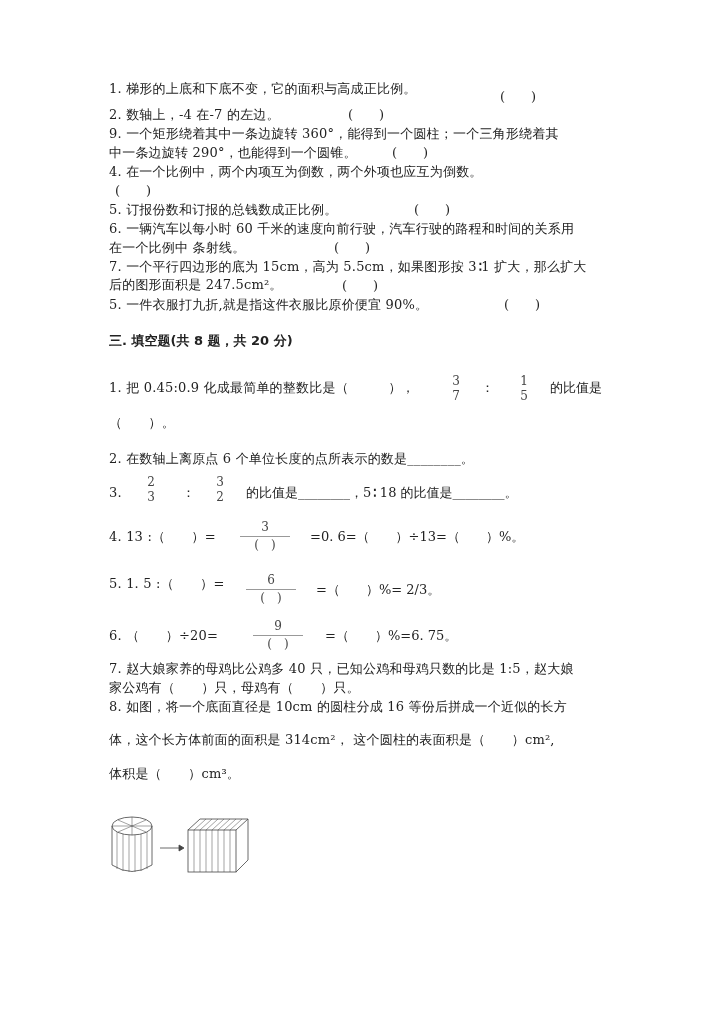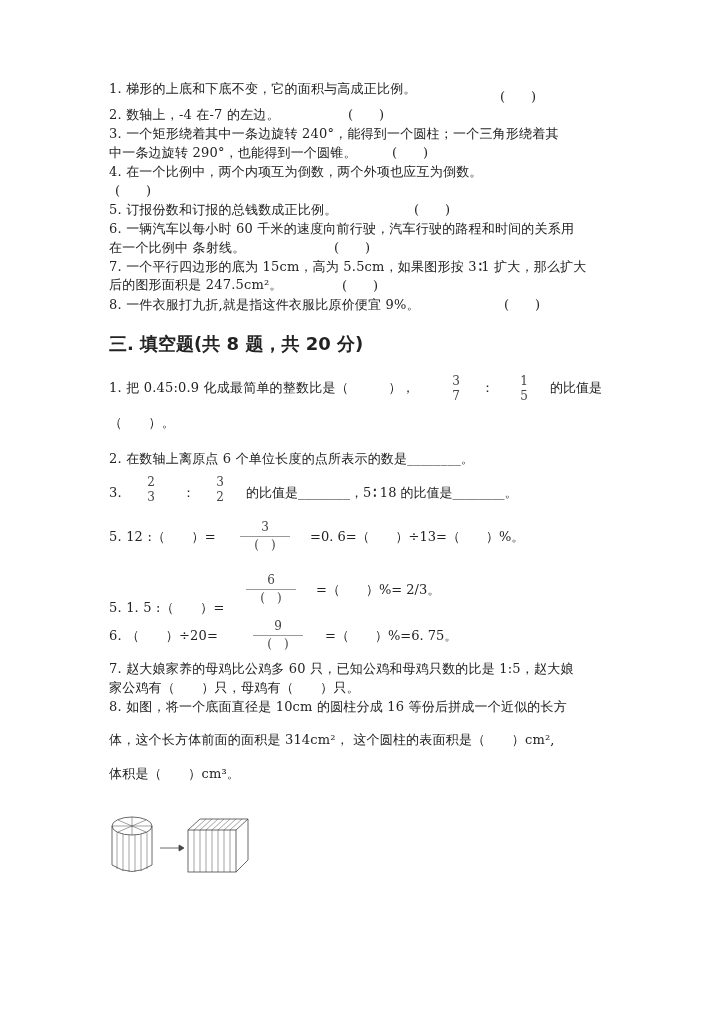--- a/index.html
+++ b/index.html
@@ -1,48 +1,48 @@
 <!DOCTYPE html>
 <html><head>
 <meta charset="utf-8">
 <style>
   html, body { margin:0; padding:0; background:#ffffff; }
   body { width:720px; height:1018px; position:relative; overflow:hidden;
          font-family:"DejaVu Serif", "Liberation Serif", serif; color:#222; }
   .line { position:absolute; left:109px; font-size:13px; white-space:nowrap; line-height:18px; letter-spacing:0.2px; }
-  .heading { position:absolute; left:109px; top:332px; font-size:18px; font-weight:bold;
+  .heading { position:absolute; left:109px; top:332px; font-size:13px; font-weight:bold;
              font-family:"DejaVu Sans", "Liberation Sans", sans-serif; }
   .abs { position:absolute; font-size:13px; white-space:nowrap; line-height:18px; }
   .frac { position:absolute; text-align:center; font-size:12px; color:#444; }
   .frac .num { display:block; line-height:15px; }
   .frac .bar { display:block; height:1px; background:#999; margin:1px 0; }
   .frac .den { display:block; line-height:15px; }
   .figure { position:absolute; left:110px; top:812px; }
 </style>
 </head>
 <body>
 
 <div class="line" style="top:80px"><span>1. 梯形的上底和下底不变，它的面积与高成正比例。</span></div>
 <div class="abs" style="left:500px;top:88px">(　　)</div>
 <div class="line" style="top:106px"><span>2. 数轴上，-4 在-7 的左边。</span></div>
 <div class="abs" style="left:348px;top:106px">(　　)</div>
-<div class="line" style="top:125px">3. 一个矩形绕着其中一条边旋转 240°，能得到一个圆柱；一个三角形绕着其</div>
+<div class="line" style="top:125px">9. 一个矩形绕着其中一条边旋转 360°，能得到一个圆柱；一个三角形绕着其</div>
 <div class="line" style="top:144px">中一条边旋转 290°，也能得到一个圆锥。</div>
 <div class="abs" style="left:392px;top:144px">(　　)</div>
 <div class="line" style="top:163px">4. 在一个比例中，两个内项互为倒数，两个外项也应互为倒数。</div>
 <div class="abs" style="left:115px;top:182px">(　　)</div>
 <div class="line" style="top:201px">5. 订报份数和订报的总钱数成正比例。</div>
 <div class="abs" style="left:414px;top:201px">(　　)</div>
 <div class="line" style="top:220px">6. 一辆汽车以每小时 60 千米的速度向前行驶，汽车行驶的路程和时间的关系用</div>
 <div class="line" style="top:239px">在一个比例中 条射线。</div>
 <div class="abs" style="left:334px;top:239px">(　　)</div>
 <div class="line" style="top:258px">7. 一个平行四边形的底为 15cm，高为 5.5cm，如果图形按 3∶1 扩大，那么扩大</div>
 <div class="line" style="top:276px">后的图形面积是 247.5cm²。</div>
 <div class="abs" style="left:342px;top:277px">(　　)</div>
-<div class="line" style="top:296px">8. 一件衣服打九折,就是指这件衣服比原价便宜 9%。</div>
+<div class="line" style="top:296px">5. 一件衣服打九折,就是指这件衣服比原价便宜 90%。</div>
 <div class="abs" style="left:504px;top:296px">(　　)</div>
 
 <div class="heading">三. 填空题(共 8 题，共 20 分)</div>
 
 <div class="line" style="top:379px">1. 把 0.45:0.9 化成最简单的整数比是（　　　），</div>
 <div class="frac" style="left:448px;top:374px;width:16px">
   <span class="num">3</span>
     <span class="den">7</span>
 </div>
 <div class="abs" style="left:481px;top:379px">：</div>
@@ -60,45 +60,45 @@
   <span class="num">2</span>
     <span class="den">3</span>
 </div>
 <div class="abs" style="left:182px;top:484px">：</div>
 <div class="frac" style="left:212px;top:475px;width:16px">
   <span class="num">3</span>
     <span class="den">2</span>
 </div>
 <div class="abs" style="left:246px;top:484px">的比值是________，5∶ 18 的比值是________。</div>
 
-<div class="line" style="top:528px">5. 12 :（　　）=</div>
+<div class="line" style="top:528px">4. 13 :（　　）=</div>
 <div class="frac" style="left:240px;top:520px;width:50px">
   <span class="num">3</span>
     <span class="bar"></span>
     <span class="den">(　)</span>
 </div>
 <div class="abs" style="left:310px;top:528px">=0. 6=（　　）÷13=（　　）%。</div>
 
-<div class="line" style="top:599px">5. 1. 5 :（　　）=</div>
+<div class="line" style="top:575px">5. 1. 5 :（　　）=</div>
 <div class="frac" style="left:246px;top:573px;width:50px">
   <span class="num">6</span>
     <span class="bar"></span>
     <span class="den">(　)</span>
 </div>
 <div class="abs" style="left:316px;top:581px">=（　　）%= 2/3。</div>
 
 <div class="line" style="top:627px">6. （　　）÷20=</div>
 <div class="frac" style="left:253px;top:619px;width:50px">
   <span class="num">9</span>
     <span class="bar"></span>
     <span class="den">(　)</span>
 </div>
 <div class="abs" style="left:325px;top:627px">=（　　）%=6. 75。</div>
 
-<div class="line" style="top:660px">7. 赵大娘家养的母鸡比公鸡多 60 只，已知公鸡和母鸡只数的比是 1:5，赵大娘</div>
+<div class="line" style="top:660px">7. 赵大娘家养的母鸡比公鸡多 40 只，已知公鸡和母鸡只数的比是 1:5，赵大娘</div>
 <div class="line" style="top:679px">家公鸡有（　　）只，母鸡有（　　）只。</div>
 
 <div class="line" style="top:698px">8. 如图，将一个底面直径是 10cm 的圆柱分成 16 等份后拼成一个近似的长方</div>
 <div class="line" style="top:731px">体，这个长方体前面的面积是 314cm²， 这个圆柱的表面积是（　　）cm²,</div>
 <div class="line" style="top:765px">体积是（　　）cm³。</div>
 
 <div class="figure">
   <svg width="150" height="66" viewBox="0 0 150 66">
     <g stroke="#444" stroke-width="0.8" fill="none">
 

